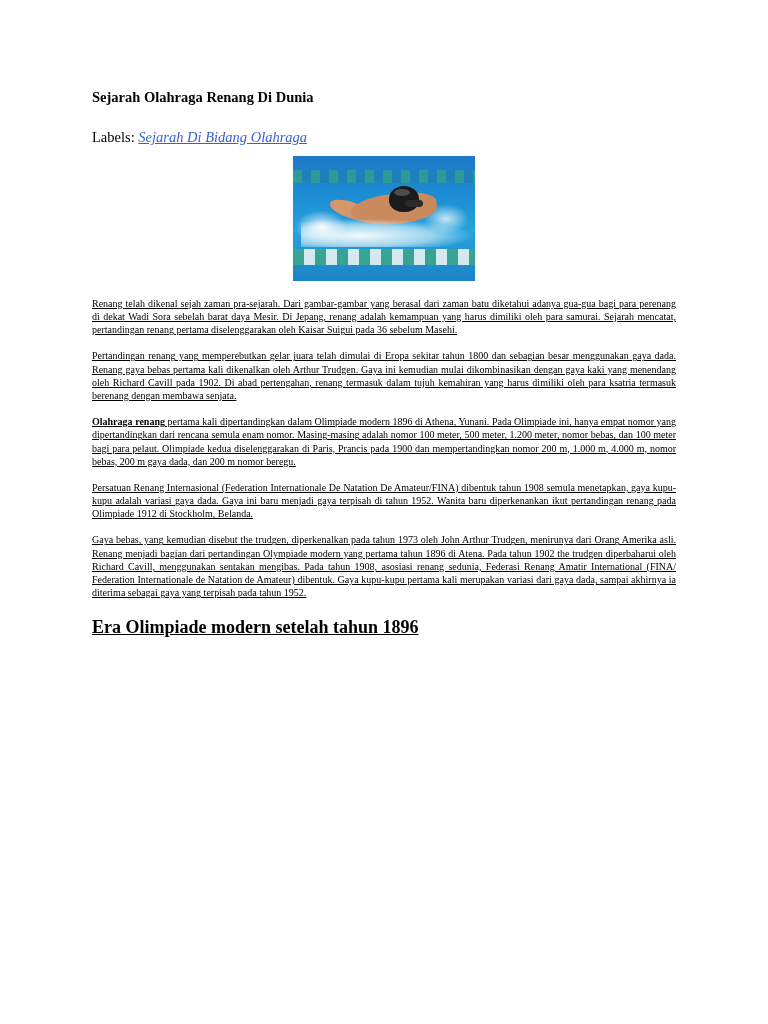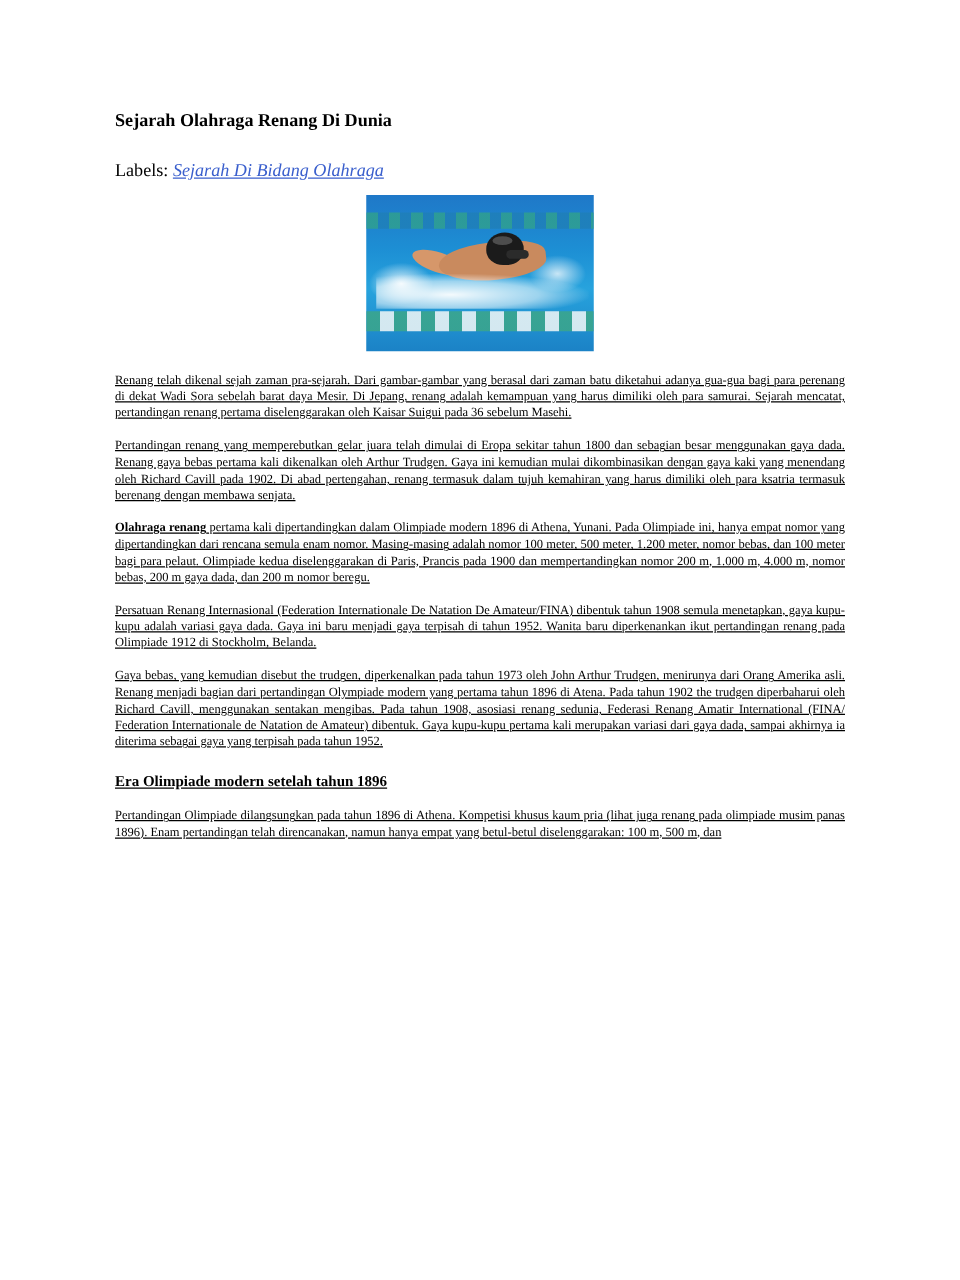--- a/index.html
+++ b/index.html
@@ -131,21 +131,21 @@
     text-align: justify;
     margin: 0 0 13px 0;
     text-decoration: underline;
     text-decoration-color: #000;
   }
   .bold-lead {
     font-weight: bold;
     font-family: Liberation Serif, serif;
   }
   .subhead {
-    font-size: 12px;
+    font-size: 18px;
     font-weight: bold;
     text-decoration: underline;
     margin: 18px 0 13px 0;
   }
 </style>
 </head>
 <body>
 
 <div class="page">
 
@@ -176,15 +176,14 @@
   <p class="body">Pertandingan renang yang memperebutkan gelar juara telah dimulai di Eropa sekitar tahun 1800 dan sebagian besar menggunakan gaya dada. Renang gaya bebas pertama kali dikenalkan oleh Arthur Trudgen. Gaya ini kemudian mulai dikombinasikan dengan gaya kaki yang menendang oleh Richard Cavill pada 1902. Di abad pertengahan, renang termasuk dalam tujuh kemahiran yang harus dimiliki oleh para ksatria termasuk berenang dengan membawa senjata.</p>
 
   <p class="body"><span class="bold-lead">Olahraga renang</span><span> pertama kali dipertandingkan dalam Olimpiade modern 1896 di Athena, Yunani. Pada Olimpiade ini, hanya empat nomor yang dipertandingkan dari rencana semula enam nomor. Masing-masing adalah nomor 100 meter, 500 meter, 1.200 meter, nomor bebas, dan 100 meter bagi para pelaut. Olimpiade kedua diselenggarakan di Paris, Prancis pada 1900 dan mempertandingkan nomor 200 m, 1.000 m, 4.000 m, nomor bebas, 200 m gaya dada, dan 200 m nomor beregu.</span></p>
 
   <p class="body">Persatuan Renang Internasional (Federation Internationale De Natation De Amateur/FINA) dibentuk tahun 1908 semula menetapkan, gaya kupu-kupu adalah variasi gaya dada. Gaya ini baru menjadi gaya terpisah di tahun 1952. Wanita baru diperkenankan ikut pertandingan renang pada Olimpiade 1912 di Stockholm, Belanda.</p>
 
   <p class="body">Gaya bebas, yang kemudian disebut the trudgen, diperkenalkan pada tahun 1973 oleh John Arthur Trudgen, menirunya dari Orang Amerika asli. Renang menjadi bagian dari pertandingan Olympiade modern yang pertama tahun 1896 di Atena. Pada tahun 1902 the trudgen diperbaharui oleh Richard Cavill, menggunakan sentakan mengibas. Pada tahun 1908, asosiasi renang sedunia, Federasi Renang Amatir International (FINA/ Federation Internationale de Natation de Amateur) dibentuk. Gaya kupu-kupu pertama kali merupakan variasi dari gaya dada, sampai akhirnya ia diterima sebagai gaya yang terpisah pada tahun 1952.</p>
 
   <h2 class="subhead">Era Olimpiade modern setelah tahun 1896</h2>
 
-  <p class="body">Pertandingan Olimpiade dilangsungkan pada tahun 1896 di Athena. Kompetisi khusus kaum pria (lihat juga renang pada olimpiade musim panas 1896). Enam pertandingan telah direncanakan, namun hanya empat yang betul-betul diselenggarakan: 100 m, 500 m, dan</p>
 
 </div>
 
 </body></html>

